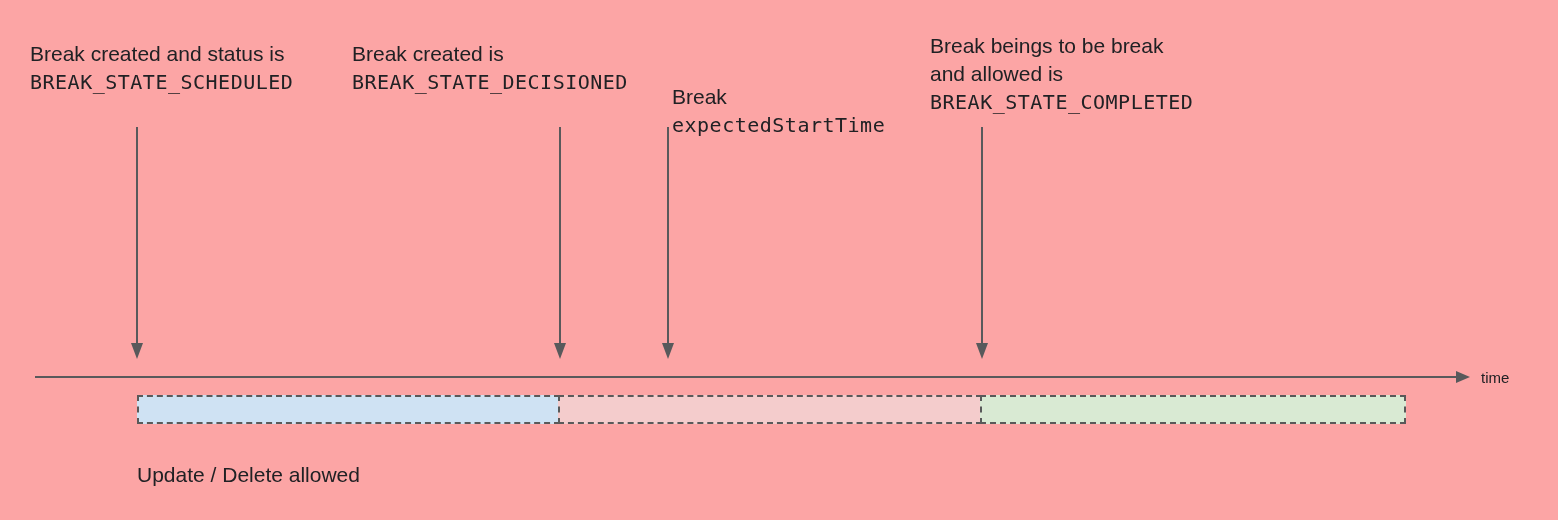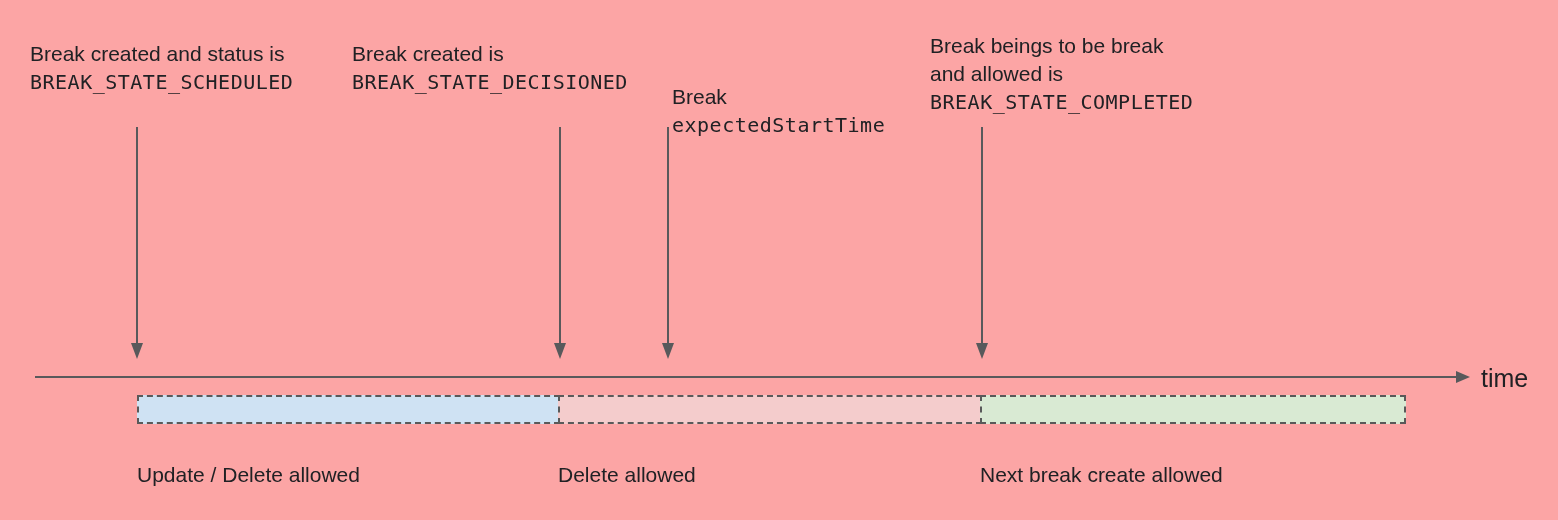--- a/index.html
+++ b/index.html
@@ -58,21 +58,21 @@
     width: 0;
     height: 0;
     border-top: 6px solid transparent;
     border-bottom: 6px solid transparent;
     border-left: 14px solid var(--arrow-color, #58595b);
   }
   .axis-label {
     position: absolute;
     left: 1481px;
     top: 365px;
-    font-size: 25px;
+    font-size: 15px;
     line-height: 26px;
   }
   .segment {
     position: absolute;
     top: 395px;
     height: 29px;
     box-sizing: border-box;
     border: 2px dashed var(--segment-border, #595959);
   }
   .seg-blue  { left: 137px; width: 423px; }
@@ -134,16 +134,14 @@
 
   <div class="axis-line"></div>
   <div class="axis-head"></div>
   <div class="axis-label">time</div>
 
   <div class="segment seg-blue" style="background-color: rgb(207, 226, 243);"></div>
   <div class="segment seg-red" style="background-color: rgb(244, 204, 204);"></div>
   <div class="segment seg-green" style="background-color: rgb(217, 234, 211);"></div>
 
   <div class="seg-label lbl-blue">Update / Delete allowed</div>
-  <div class="seg-label lbl-red">Delete allowed</div>
-  <div class="seg-label lbl-green">Next break create allowed</div>
 
 </div>
 
 </body></html>

